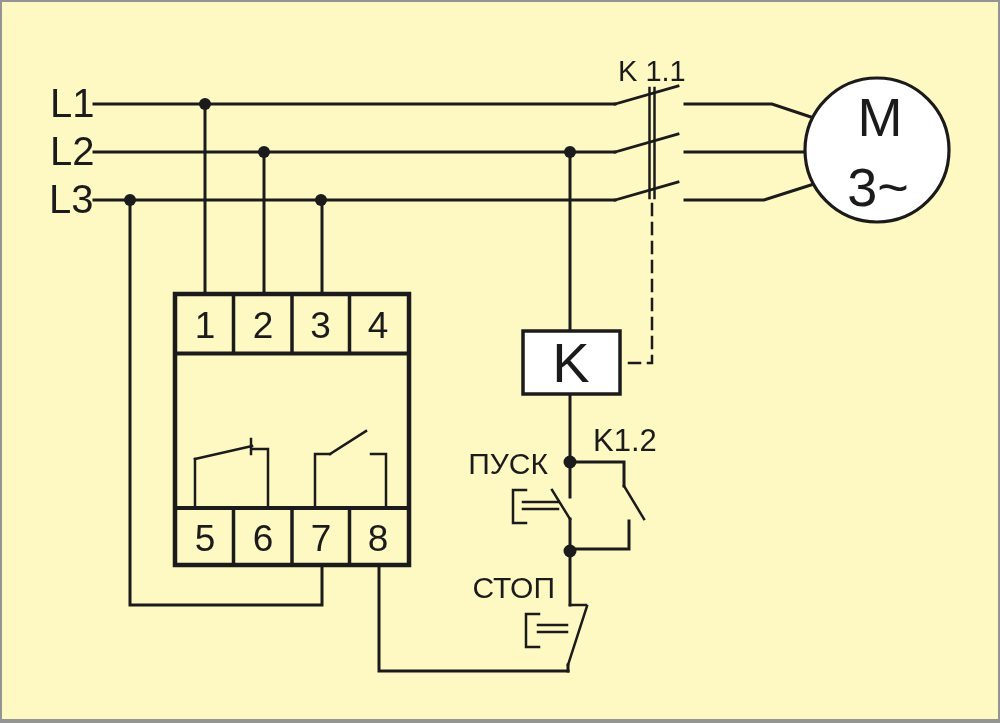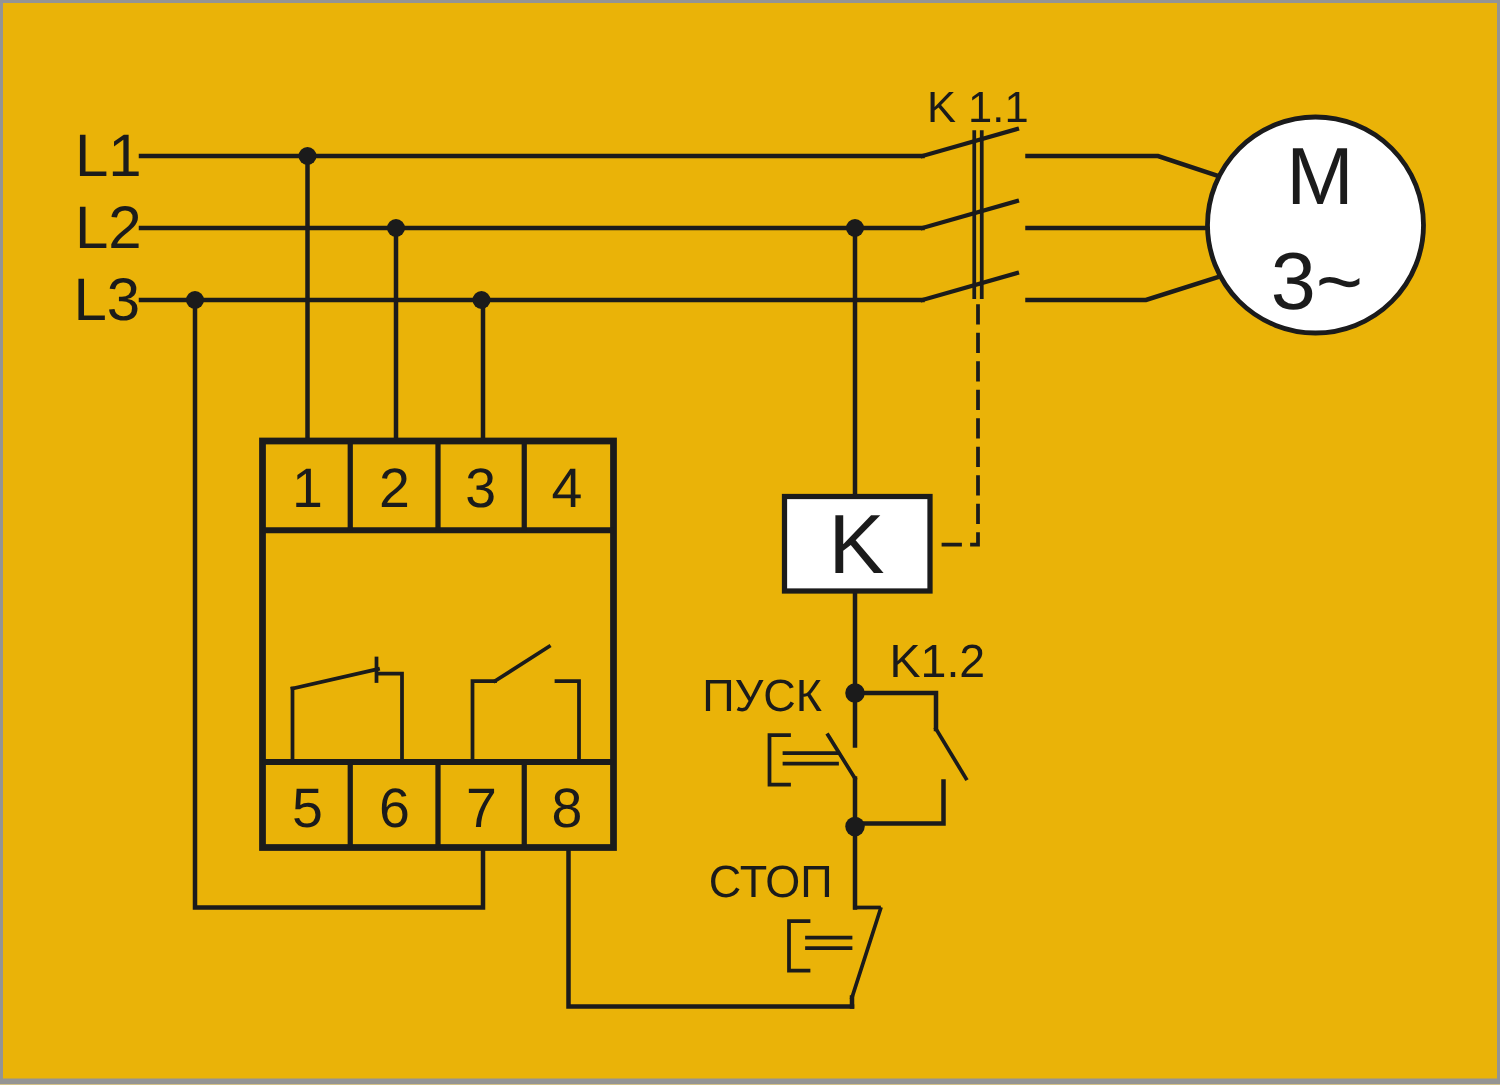--- a/index.html
+++ b/index.html
@@ -6,21 +6,21 @@
     margin: 0;
     padding: 0;
     background: #e8e8e8;
     font-family: "Liberation Sans", sans-serif;
   }
   .stage {
     position: relative;
     width: 1000px;
     height: 723px;
     box-sizing: border-box;
-    background: #eab308;
+    background: #fef9c3;
     border: 2px solid #949494;
     border-bottom-width: 4px;
     overflow: hidden;
   }
   .stage svg {
     position: absolute;
     left: 0;
     top: 0;
     display: block;
   }

